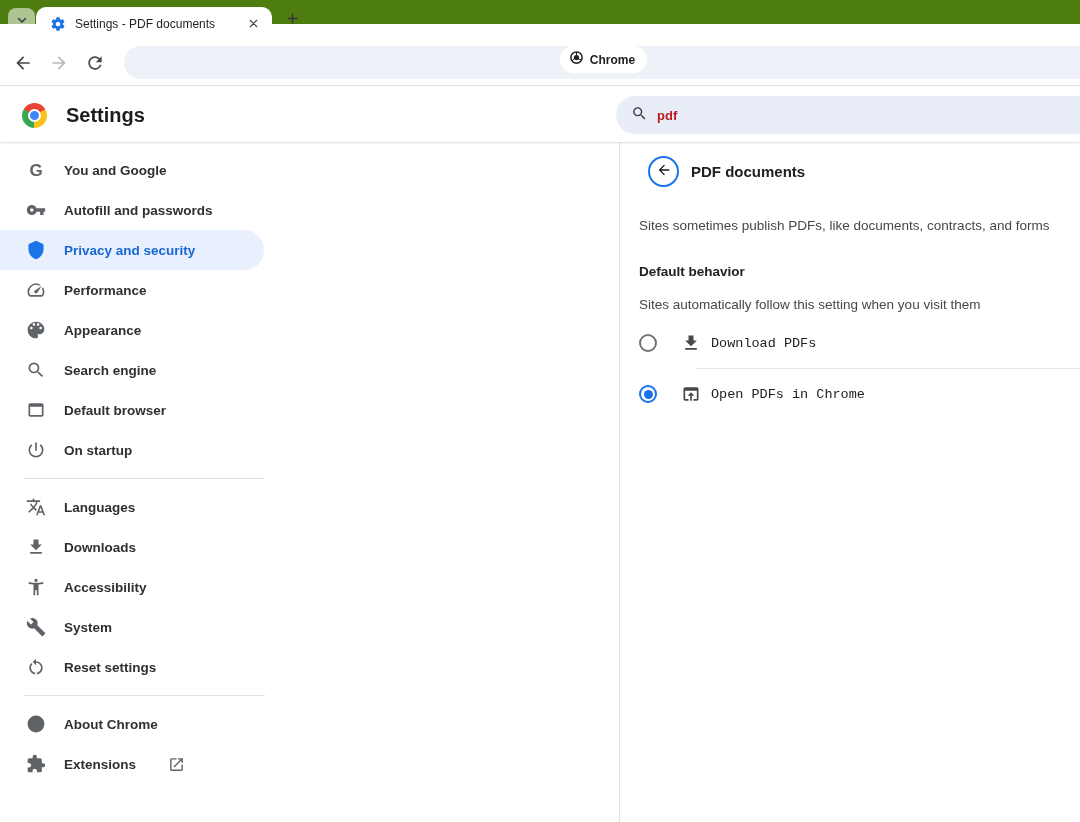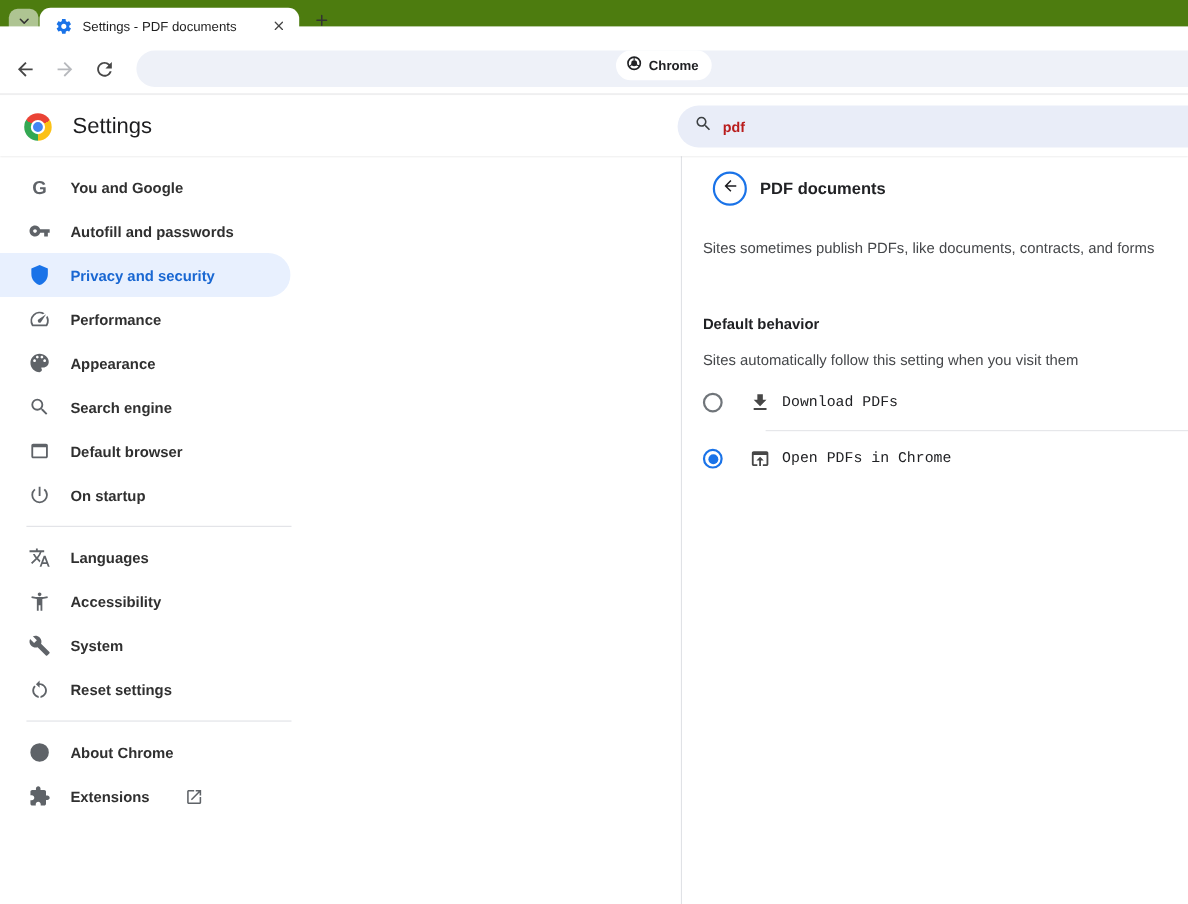--- a/index.html
+++ b/index.html
@@ -30,21 +30,21 @@
     font-family:"Liberation Sans",sans-serif; font-size:13.5px; color:#3c4043; margin-left:11px; }
 
   
   .app-header { position:absolute; top:87px; left:0; right:0; height:55px; background:#fff;
     box-shadow:0 1px 2px rgba(0,0,0,.14); z-index:3; }
   .chrome-logo { position:absolute; left:22px; top:16px; width:25px; height:25px; border-radius:50%;
     background:conic-gradient(from 60deg, #fbc116 0 120deg, #34a853 0 240deg, #ea4335 0 360deg); }
   .chrome-logo::before { content:""; position:absolute; inset:6px; background:#4285f4;
     border:2px solid #fff; border-radius:50%; }
   .app-title { position:absolute; left:66px; top:50%; transform:translateY(-50%);
-    font-size:20px; font-weight:400; color:#1c1c1e; }
+    font-size:20px; font-weight:700; color:#1c1c1e; }
   .search-pill { position:absolute; left:616px; top:9px; right:0; height:38px; background:#e9edf8;
     border-radius:19px 0 0 19px; display:flex; align-items:center; padding-left:15px; gap:9px; }
   .search-input { border:none; background:transparent; outline:none; width:300px;
     font-family:"Liberation Sans",sans-serif; font-size:13px; font-weight:700; color:#b91c1c; }
 
   
   .main { position:absolute; top:142px; left:0; right:0; bottom:0; display:flex; background:#fff; }
   .sidebar { width:620px; border-right:1px solid #e0e2e6; padding-top:8px; flex:none; }
   .nav-item { height:40px; width:264px; display:flex; align-items:center; gap:18px;
     padding-left:26px; border-radius:0 20px 20px 0; cursor:pointer; }
@@ -60,21 +60,21 @@
   .nav-divider { height:1px; background:#e0e2e6; margin:8px 0 8px 24px; width:241px; }
 
   
   .content { flex:1; padding-left:19px; }
   .page-head { display:flex; align-items:center; gap:12px; margin:14px 0 0 9px; height:31px; }
   .back-btn { width:31px; height:31px; border-radius:50%; border:2.5px solid #1a73e8;
     display:flex; align-items:center; justify-content:center; cursor:pointer; flex:none; }
   .back-btn svg { width:16px; height:16px; fill:#1b1b1f; }
   .page-title { font-size:15px; font-weight:600; color:#202124; }
   .intro { margin-top:31px; font-size:13.5px; color:#45474a; }
-  .section-title { margin-top:54px; font-size:13.5px; font-weight:600; color:#202124; }
+  .section-title { margin-top:31px; font-size:13.5px; font-weight:600; color:#202124; }
   .section-sub { margin-top:18px; font-size:13.5px; color:#45474a; }
   .options { margin-top:6px; }
   .option-row { display:flex; align-items:center; height:50px; cursor:pointer;font-family:Liberation Mono, monospace; }
   .radio { width:18px; height:18px; border-radius:50%; border:2px solid #70757a; flex:none; position:relative; }
   .radio.checked { border-color:#1a73e8; }
   .radio.checked::after { content:""; position:absolute; inset:2.5px; border-radius:50%; background:#1a73e8; }
   .opt-ic { margin-left:24px; width:20px; height:20px; flex:none; }
   .opt-ic svg { width:20px; height:20px; fill:#474747; }
   .opt-label { margin-left:10px; font-size:13.5px; color:#202124; }
   .option-divider { height:1px; background:#e4e5e8; margin-left:57px; }
@@ -228,20 +228,28 @@
       <span class="nav-ic20">
         <svg viewBox="0 0 24 24">
             <path d="m12.87 15.07-2.54-2.51.03-.03A17.52 17.52 0 0 0 14.07 6H17V4h-7V2H8v2H1v2h11.17C11.5 7.92 10.44 9.75 9 11.35 8.07 10.32 7.3 9.19 6.69 8h-2c.73 1.63 1.73 3.17 2.98 4.56l-5.09 5.02L4 19l5-5 3.11 3.11.76-2.04zM18.5 10h-2L12 22h2l1.12-3h4.75L21 22h2l-4.5-12zm-2.62 7 1.62-4.33L19.12 17h-3.24z"></path>
           </svg>
       </span>
       <span class="nav-label">Languages</span>
     </div>
     <div class="nav-item">
       <span class="nav-ic20">
         <svg viewBox="0 0 24 24">
+            <path d="M5 20h14v-2H5v2zM19 9h-4V3H9v6H5l7 7 7-7z"></path>
+          </svg>
+      </span>
+      <span class="nav-label">Downloads</span>
+    </div>
+    <div class="nav-item">
+      <span class="nav-ic20">
+        <svg viewBox="0 0 24 24">
             <path d="M20.5 6c-2.61.7-5.67 1-8.5 1s-5.89-.3-8.5-1L3 8c1.86.5 4 .83 6 1v13h2v-6h2v6h2V9c2-.17 4.14-.5 6-1l-.5-2zM12 6c1.1 0 2-.9 2-2s-.9-2-2-2-2 .9-2 2 .9 2 2 2z"></path>
           </svg>
       </span>
       <span class="nav-label">Accessibility</span>
     </div>
     <div class="nav-item">
       <span class="nav-ic20">
         <svg viewBox="0 0 24 24">
             <path d="M22.7 19l-9.1-9.1c.9-2.3.4-5-1.5-6.9-2-2-5-2.4-7.4-1.3L9 6 6 9 1.6 4.7C.4 7.1.9 10.1 2.9 12.1c1.9 1.9 4.6 2.4 6.9 1.5l9.1 9.1c.4.4 1 .4 1.4 0l2.3-2.3c.5-.4.5-1.1.1-1.4z"></path>
           </svg>

